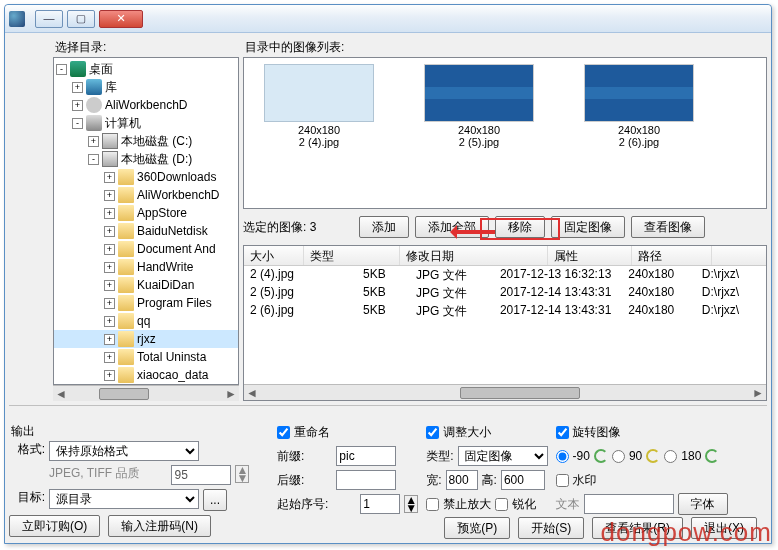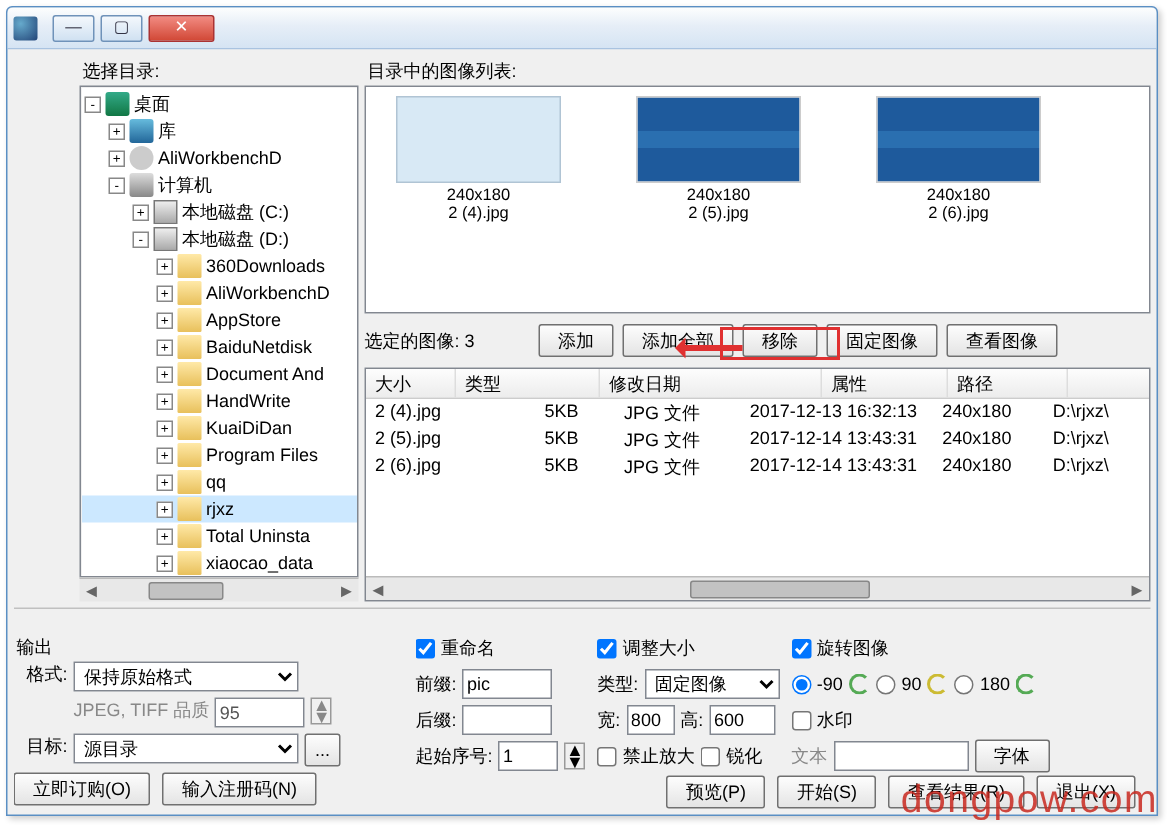--- a/index.html
+++ b/index.html
@@ -54,21 +54,21 @@
 .grid-body { flex: 1; overflow: auto; }
 .grid-row { display: flex; height: 18px; }
 .gc { padding: 1px 6px; overflow: hidden; white-space: nowrap; }
 .c0{width:130px}.c1{width:60px}.c2{width:96px}.c3{width:148px}.c4{width:84px}.c5{width:80px}
 
 .lower { border-top: 1px solid #c0c0c0; padding-top: 15px; display: flex; gap: 8px; }
 .out-left { width: 260px; }
 .out-row { display: flex; align-items: flex-start; height: 24px; gap: 4px; }
 .out-row .lbl { width: 36px; text-align: right; }
 select, input[type=text] { height: 20px; border: 1px solid #828790; background: #fff; padding: 0 2px; }
-input[type=text].short { width: 60px; }
+input[type=text].short { width: 60px; margin-left: 28px; }
 .disabled { color: #888; }
 .out-mid, .out-r1, .out-r2 { display: flex; flex-direction: column; gap: 2px; }
 .chk-row { display: flex; align-items: center; height: 22px; gap: 4px; }
 .bottom-btns { display: flex; gap: 8px; margin-top: 2px; }
 .watermark { position: absolute; right: 6px; bottom: 2px; font-size: 26px; color: rgba(200,40,30,0.85); font-family: Arial; letter-spacing: 1px; pointer-events:none; font-weight: 500;}
 .rot-icon { display:inline-block; width:14px; height:14px; border:2px solid; border-radius:50%; border-left-color:transparent; vertical-align:middle;}
 .rot-icon.g{border-color:#5a5 transparent #5a5 #5a5;}
 .rot-icon.y{border-color:#cb3 transparent #cb3 #cb3;}
 </style>
 </head>

